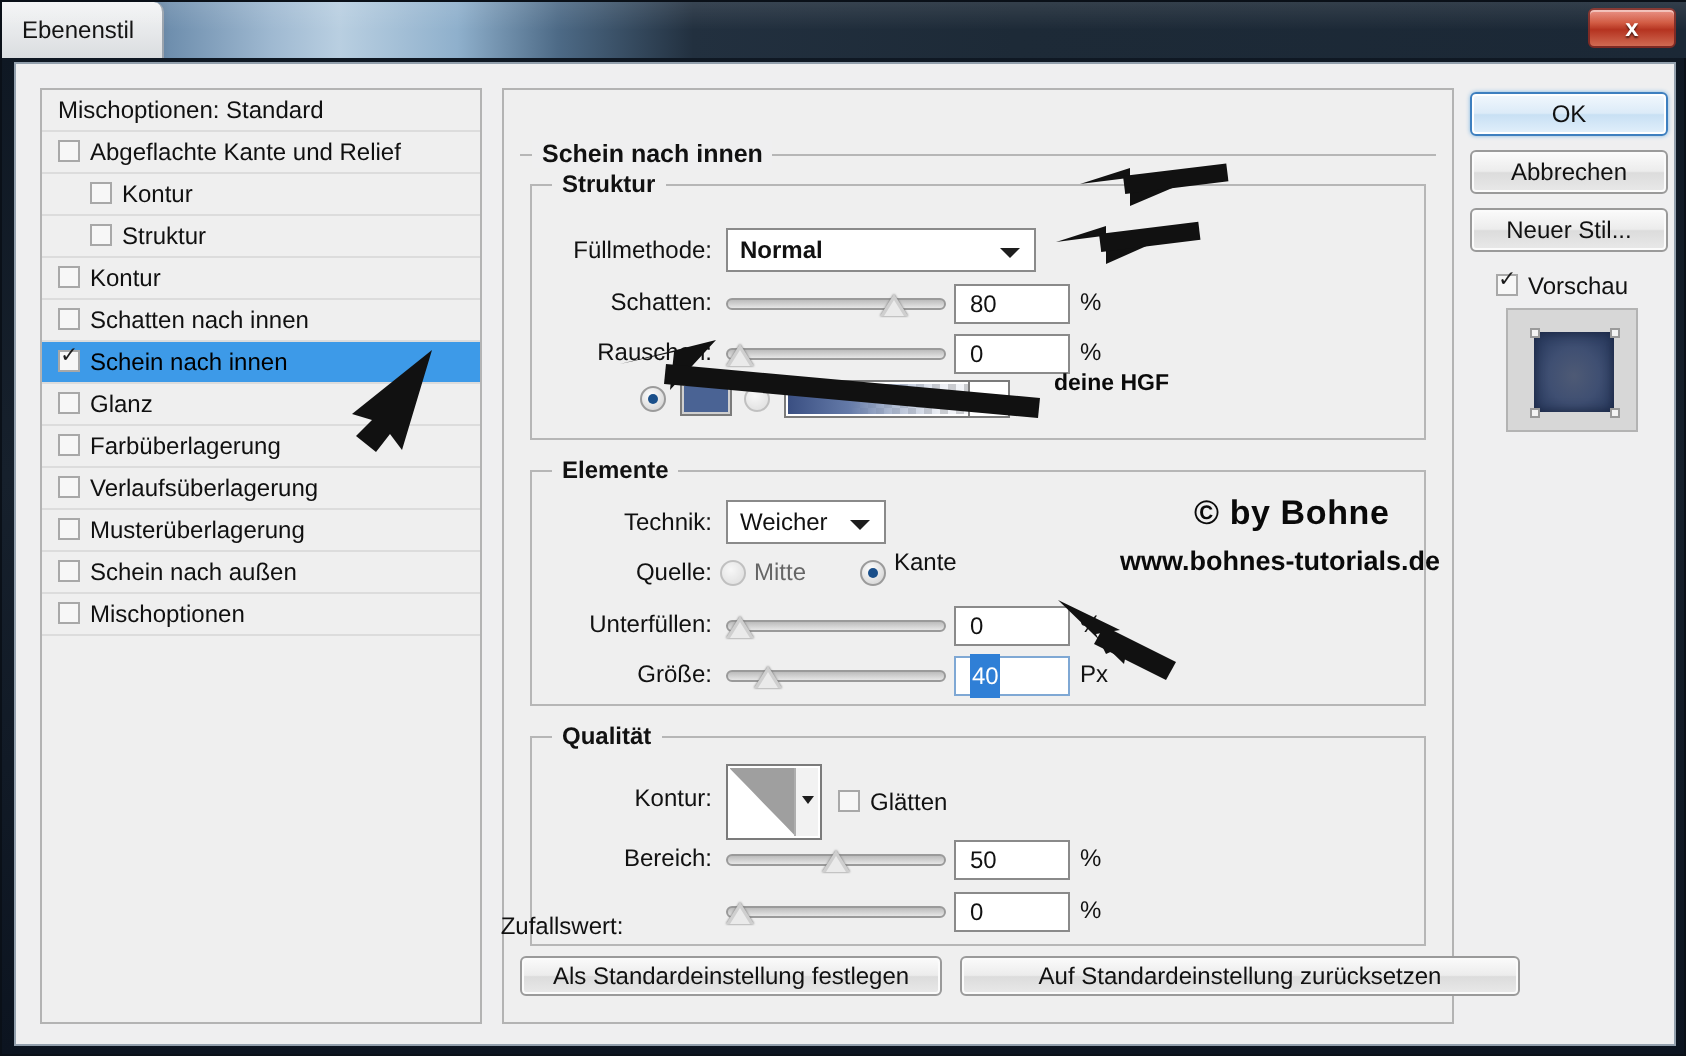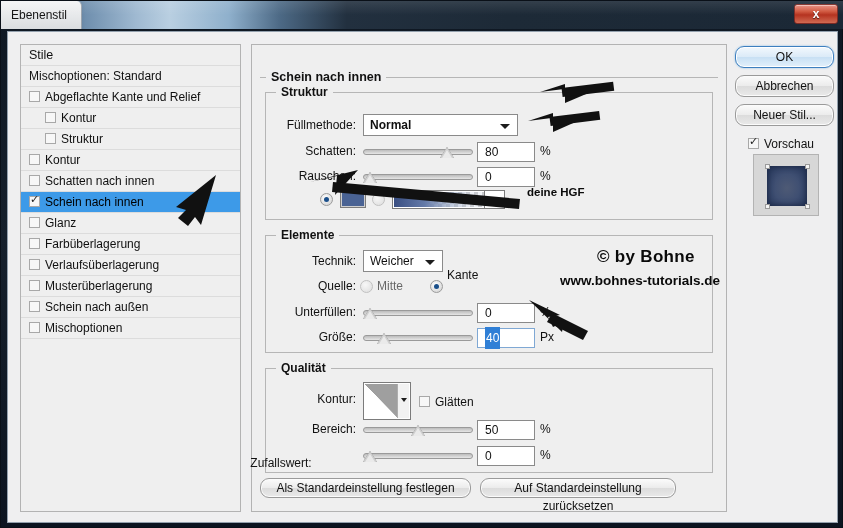--- a/index.html
+++ b/index.html
@@ -250,21 +250,21 @@
     width:0;height:0;
     border-left: 3.5px solid transparent;
     border-right: 3.5px solid transparent;
     border-top: 4.5px solid #1d1d1d;
   }
 
   
   .btn {
     position: absolute;
     background: linear-gradient(180deg,#fbfbfb 0%,#ececec 48%,#dcdcdc 52%,#e9e9e9 100%);
-    border: 1px solid #9a9a9a; border-radius: 9px;
+    border: 1px solid #9a9a9a; border-radius: 3px;
     font-size: 12px; color: #111;
     text-align: center;
     box-shadow: 0 0 0 1px #fbfbfb inset;
   }
   .btn.primary {
     border: 1px solid #3d7fbf;
     background: linear-gradient(180deg,#f2f8fd 0%,#dcebf8 48%,#c8e0f4 52%,#e2f0fb 100%);
     box-shadow: 0 0 0 1px #ffffff inset, 0 0 2px #7fb6e2;
   }
 
@@ -305,21 +305,20 @@
   <div class="win-frame">
 
     <div class="titlebar">
       <div class="title-tab">Ebenenstil</div>
       <div class="close-btn">x</div>
     </div>
 
     <div class="dialog">
 
       <div class="stylelist">
-        <div class="sl-row header">Stile</div>
         <div class="sl-row">Mischoptionen: Standard</div>
 
         <div class="sl-row">
           <span class="cb"></span><span>Abgeflachte Kante und Relief</span>
         </div>
         <div class="sl-row indent">
           <span class="cb"></span><span>Kontur</span>
         </div>
         <div class="sl-row indent">
           <span class="cb"></span><span>Struktur</span>
@@ -403,21 +402,21 @@
       <div class="lbl" style="left:208px; top:222px; width:140px;">Technik:</div>
       <div class="combo" style="left:355px; top:218px; width:80px;">
         <span>Weicher</span>
         <span class="caret"></span>
       </div>
 
       <div class="lbl" style="left:208px; top:247px; width:140px;">Quelle:</div>
       <div class="radio dim" style="left:352px; top:248px;"></div>
       <div class="unit" style="left:369px; top:247px; opacity:.62;">Mitte</div>
       <div class="radio on" style="left:422px; top:248px;"></div>
-      <div class="unit" style="left:439px; top:236px;text-align:center;">Kante</div>
+      <div class="unit" style="left:439px; top:242px;text-align:center;">Kante</div>
 
       <div class="lbl" style="left:208px; top:273px; width:140px;">Unterfüllen:</div>
       <div class="slider" style="left:355px; top:273px; width:110px;">
         <div class="track"></div>
         <div class="thumb" id="thumb-choke" style="left: 0px;"></div>
       </div>
       <div class="tinput" style="left:469px; top:271px; width:58px;">
         <span>0</span>
       </div>
       <div class="unit" style="left:532px; top:273px;">%</div>
@@ -459,21 +458,21 @@
       <div class="slider" style="left:355px; top:416px; width:110px;">
         <div class="track"></div>
         <div class="thumb" id="thumb-jitter" style="left: 0px;"></div>
       </div>
       <div class="tinput" style="left:469px; top:414px; width:58px;">
         <span>0</span>
       </div>
       <div class="unit" style="left:532px; top:416px;">%</div>
 
       <div class="btn" style="left:252px; top:446px; width:211px; height:20px; line-height:18px;">Als Standardeinstellung festlegen</div>
-      <div class="btn" style="left:472px; top:446px; width:196px; height:20px; line-height:18px;">Auf Standardeinstellung zurücksetzen</div>
+      <div class="btn" style="left:472px; top:446px; width:280px; height:20px; line-height:18px;">Auf Standardeinstellung zurücksetzen</div>
 
       <div class="btn primary" style="left:727px; top:14px; width:99px; height:22px; line-height:20px;">OK</div>
       <div class="btn" style="left:727px; top:43px; width:99px; height:22px; line-height:20px;">Abbrechen</div>
       <div class="btn" style="left:727px; top:72px; width:99px; height:22px; line-height:20px;">Neuer Stil...</div>
 
       <div style="position:absolute; left:740px; top:102px;">
         <span class="cb checked"></span><span class="vorschau" style="position:static;">Vorschau</span>
       </div>
 
       <div class="previewbox" style="left:745px; top:122px; width:66px; height:62px;">

